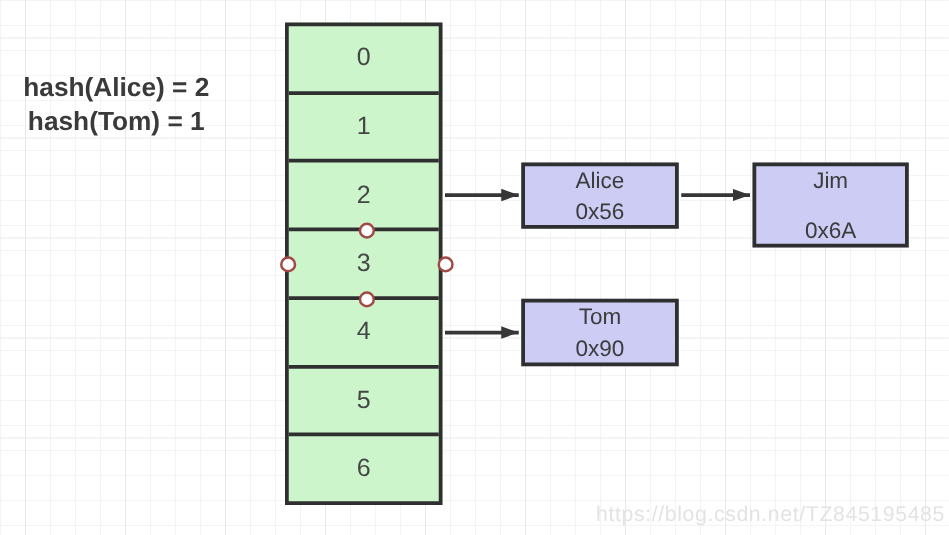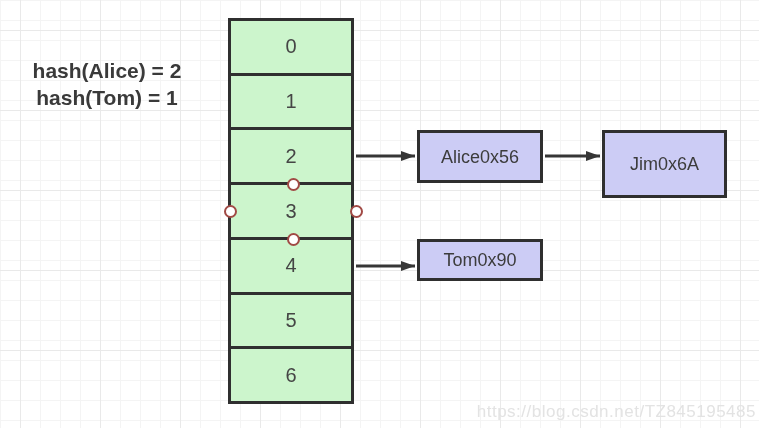--- a/index.html
+++ b/index.html
@@ -22,21 +22,21 @@
     background-color:#ffffff;
     background-image:
       linear-gradient(#e9e9e9 1px, transparent 1px),
       linear-gradient(90deg, #e9e9e9 1px, transparent 1px),
       linear-gradient(#f4f4f4 1px, transparent 1px),
       linear-gradient(90deg, #f4f4f4 1px, transparent 1px);
     background-size:80px 80px,80px 80px,20px 20px,20px 20px;
     background-position:20px 30px,20px 30px,0 0,0 0;
   }
   .hash-annotation{
-    position:absolute;left:16px;top:57px;width:182px;
+    position:absolute;left:2px;top:57px;width:182px;
     text-align:center;font-weight:bold;font-size:21px;line-height:27px;
     color:#3a3a3a;white-space:nowrap;
   }
   .array{
     position:absolute;left:228px;top:18px;width:126px;height:386px;
     box-sizing:border-box;border:3px solid var(--shape_border);
     background:var(--cell_fill);
     display:flex;flex-direction:column;
   }
   .array .cell{
@@ -46,26 +46,26 @@
   .array .cell + .cell{border-top:3px solid var(--shape_border);}
   .handle{
     position:absolute;width:9px;height:9px;border-radius:50%;
     background:#ffffff;border:2px solid var(--handle_stroke);
     box-sizing:content-box;
   }
   .node{
     position:absolute;box-sizing:border-box;
     border:3px solid var(--shape_border);
     background:var(--node_fill);
-    display:flex;flex-direction:row;align-items:center;justify-content:center;
+    display:flex;flex-direction:column;align-items:center;justify-content:space-between;
     font-size:18px;line-height:22px;color:var(--text_color);
   }
   .node-alice{left:417px;top:130px;width:126px;height:53px;}
   .node-jim{left:602px;top:130px;width:125px;height:68px;}
-  .node-tom{left:417px;top:239px;width:126px;height:42px;}
+  .node-tom{left:417px;top:239px;width:126px;height:54px;}
   .arrows{position:absolute;left:0;top:0;width:759px;height:428px;pointer-events:none;}
   .watermark{
     position:absolute;right:3px;bottom:6px;
     font-size:17px;color:var(--watermark_color);letter-spacing:0.5px;text-align:right;
   }
 </style>
 </head>
 <body>
 
 <div class="canvas">

